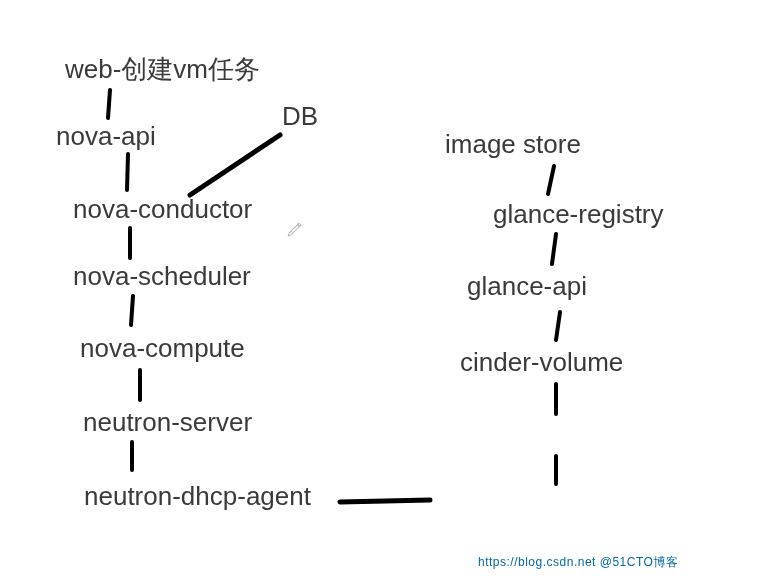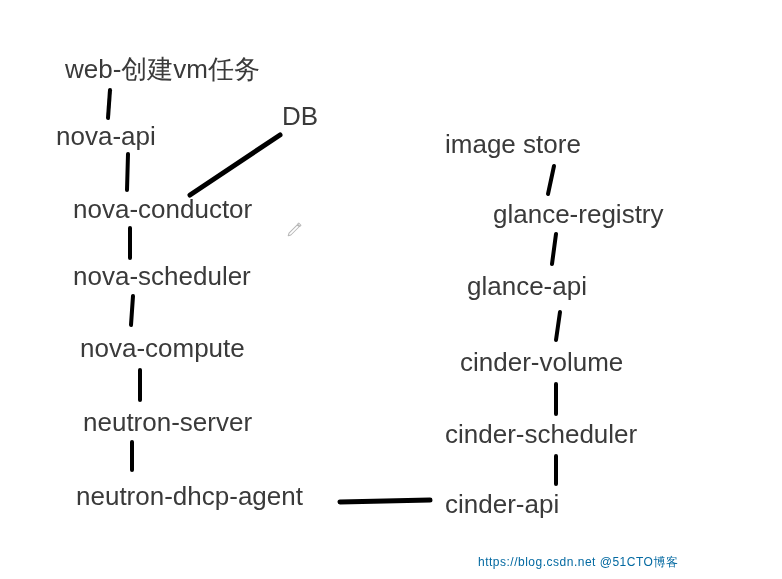--- a/index.html
+++ b/index.html
@@ -68,28 +68,26 @@
     <line x1="340" y1="502" x2="430" y2="500" stroke="#000" stroke-width="5" stroke-linecap="round"></line>
   </svg>
 
   <div class="node" style="left:65px; top:55px;">web-创建vm任务</div>
   <div class="node" style="left:56px; top:122px;">nova-api</div>
   <div class="node" style="left:282px; top:102px;text-align:center;">DB</div>
   <div class="node" style="left:73px; top:195px;">nova-conductor</div>
   <div class="node" style="left:73px; top:262px;">nova-scheduler</div>
   <div class="node" style="left:80px; top:334px;">nova-compute</div>
   <div class="node" style="left:83px; top:408px;">neutron-server</div>
-  <div class="node" style="left:76px; top:482px;">neutron-dhcp-agent</div>
+  <div class="node" style="left:84px; top:482px;">neutron-dhcp-agent</div>
 
   <div class="node" style="left:445px; top:130px;">image store</div>
   <div class="node" style="left:457px; top:200px;margin-left:36px;">glance-registry</div>
   <div class="node" style="left:467px; top:272px;">glance-api</div>
   <div class="node" style="left:460px; top:348px;">cinder-volume</div>
-  <div class="node" style="left:445px; top:420px;">cinder-scheduler</div>
-  <div class="node" style="left:445px; top:490px;">cinder-api</div>
 
   <span class="pencil" style="left:286px; top:220px;">
     <svg viewBox="0 0 24 24" width="18" height="18">
       <path d="M3 21l3.5-1 11-11-2.5-2.5-11 11L3 21zM17 4l3 3-1.5 1.5-3-3L17 4z" fill="none" stroke="#7e7e7e" stroke-width="1.4" stroke-linejoin="round"></path>
     </svg>
   </span>
 
   <div class="watermark" style="left:478px; top:554px;">https://blog.csdn.net  @51CTO博客</div>
 </div>
 

